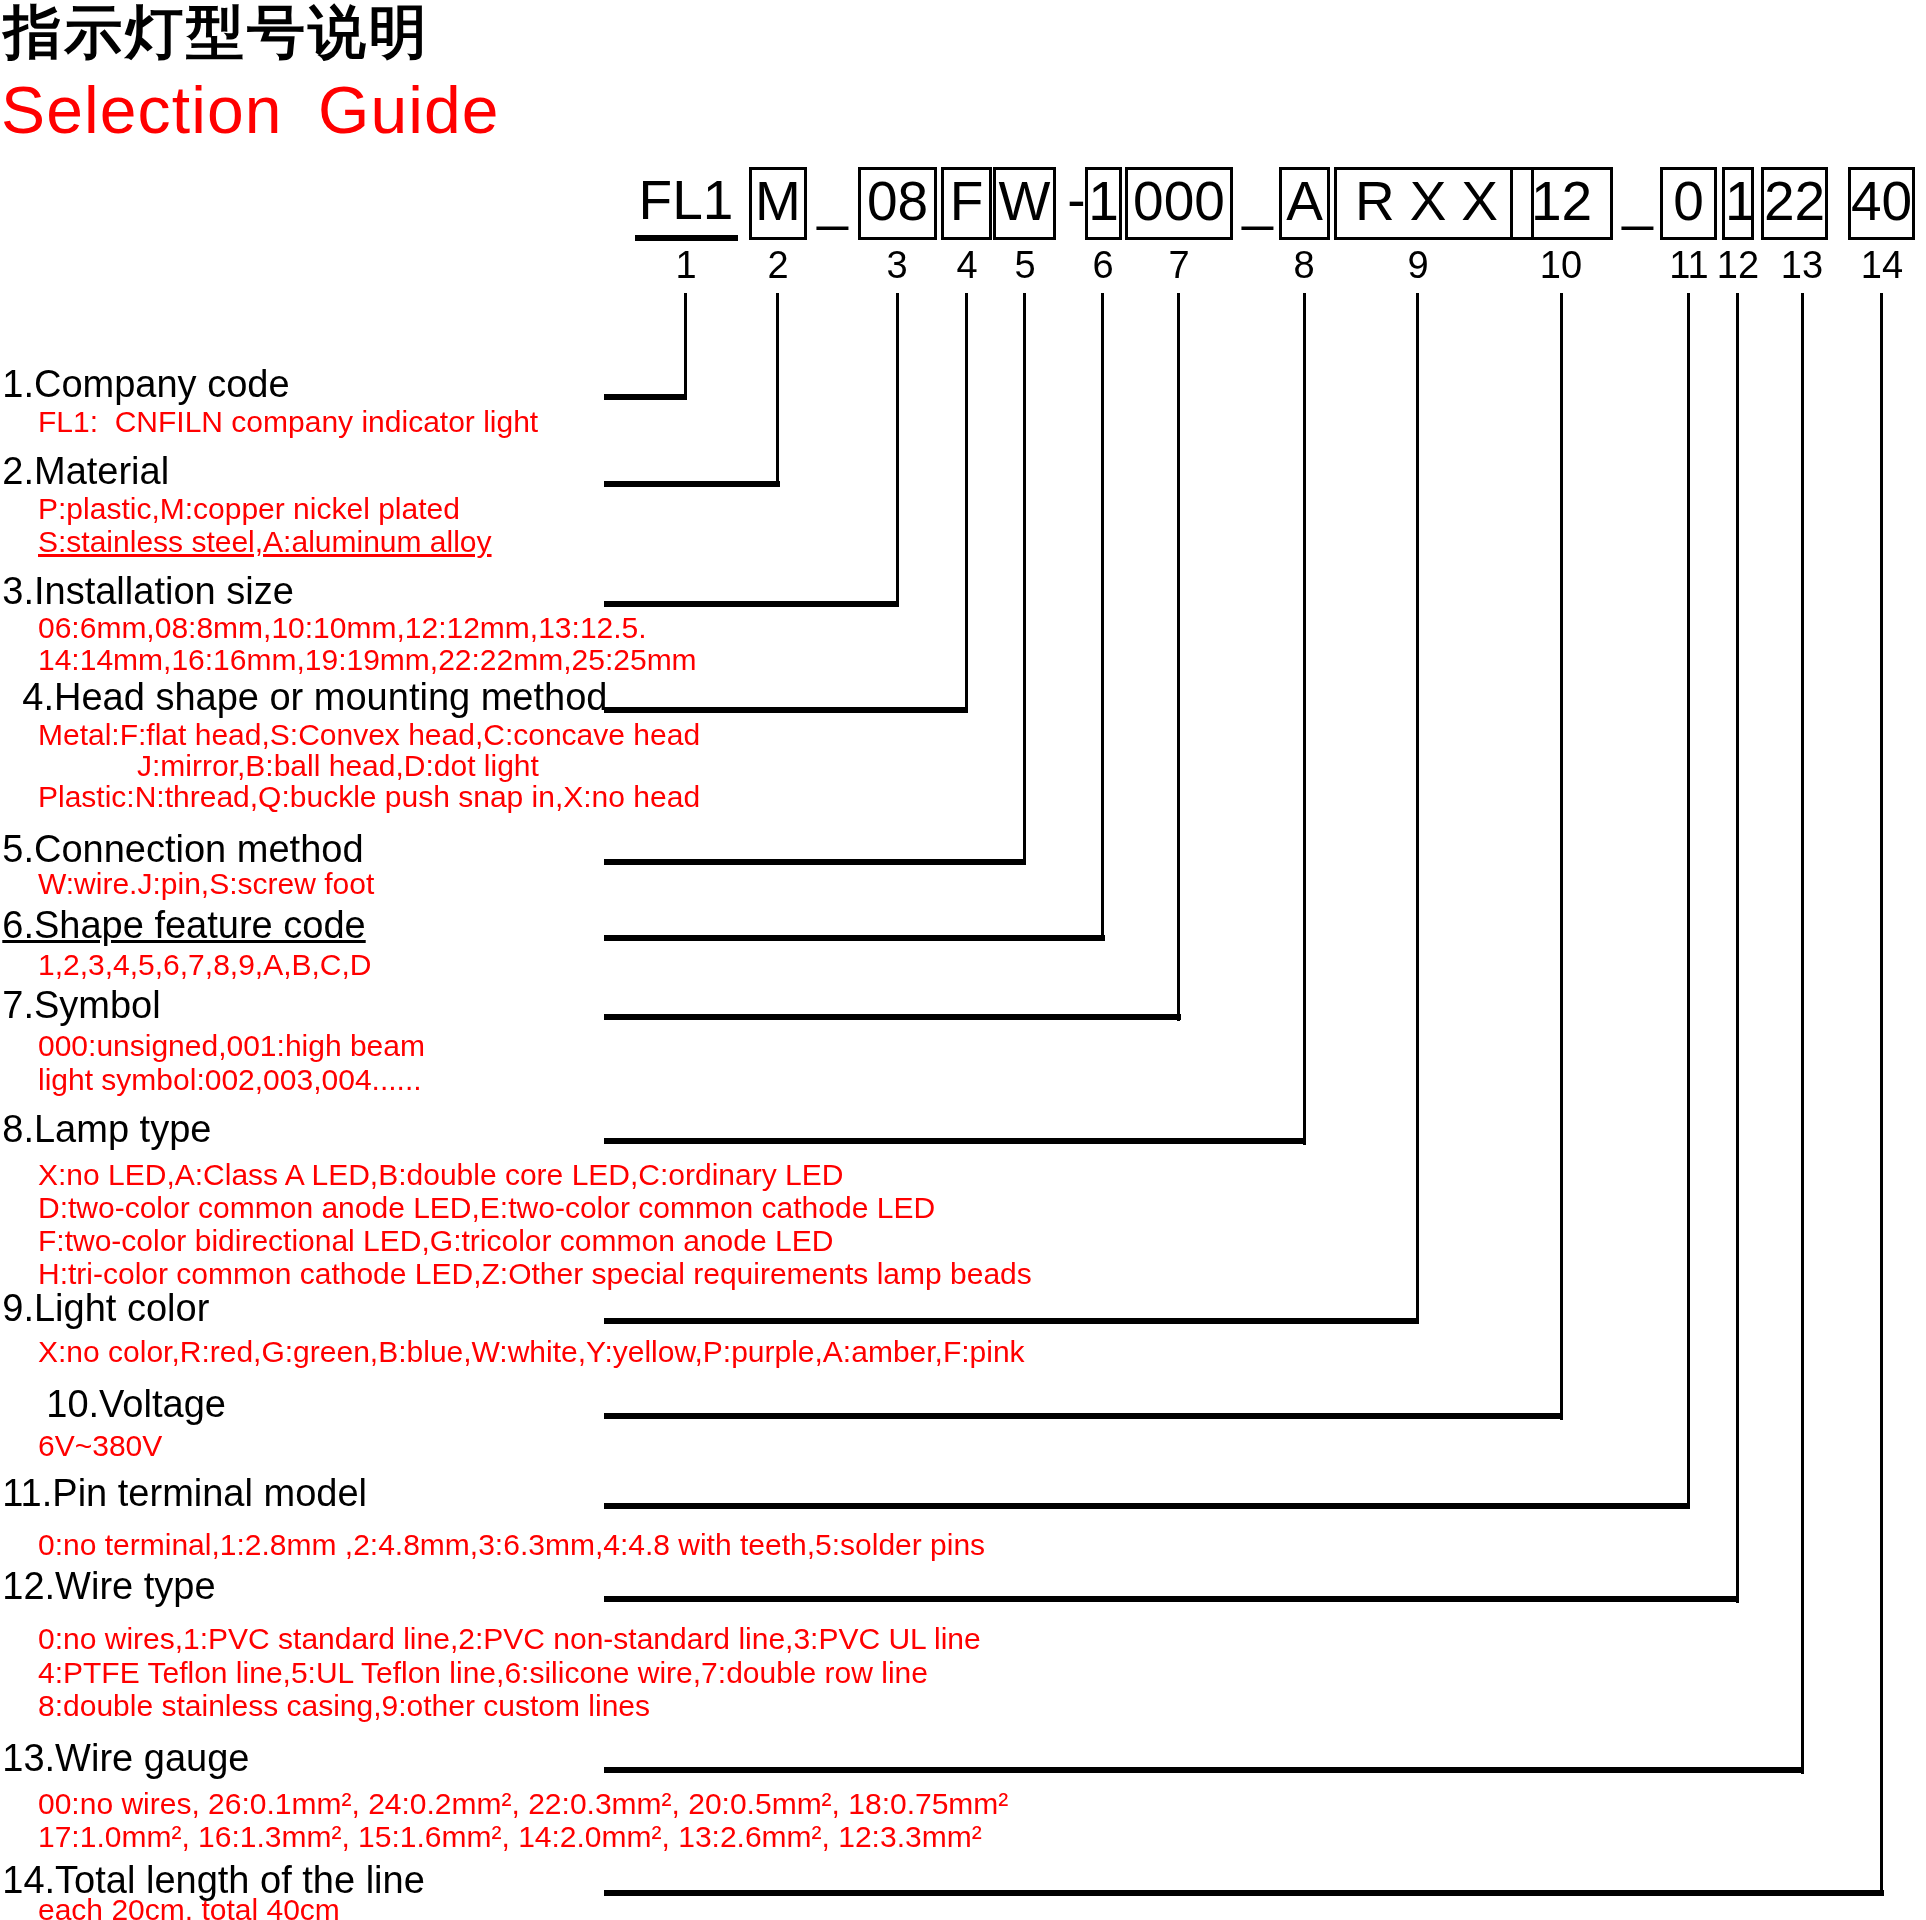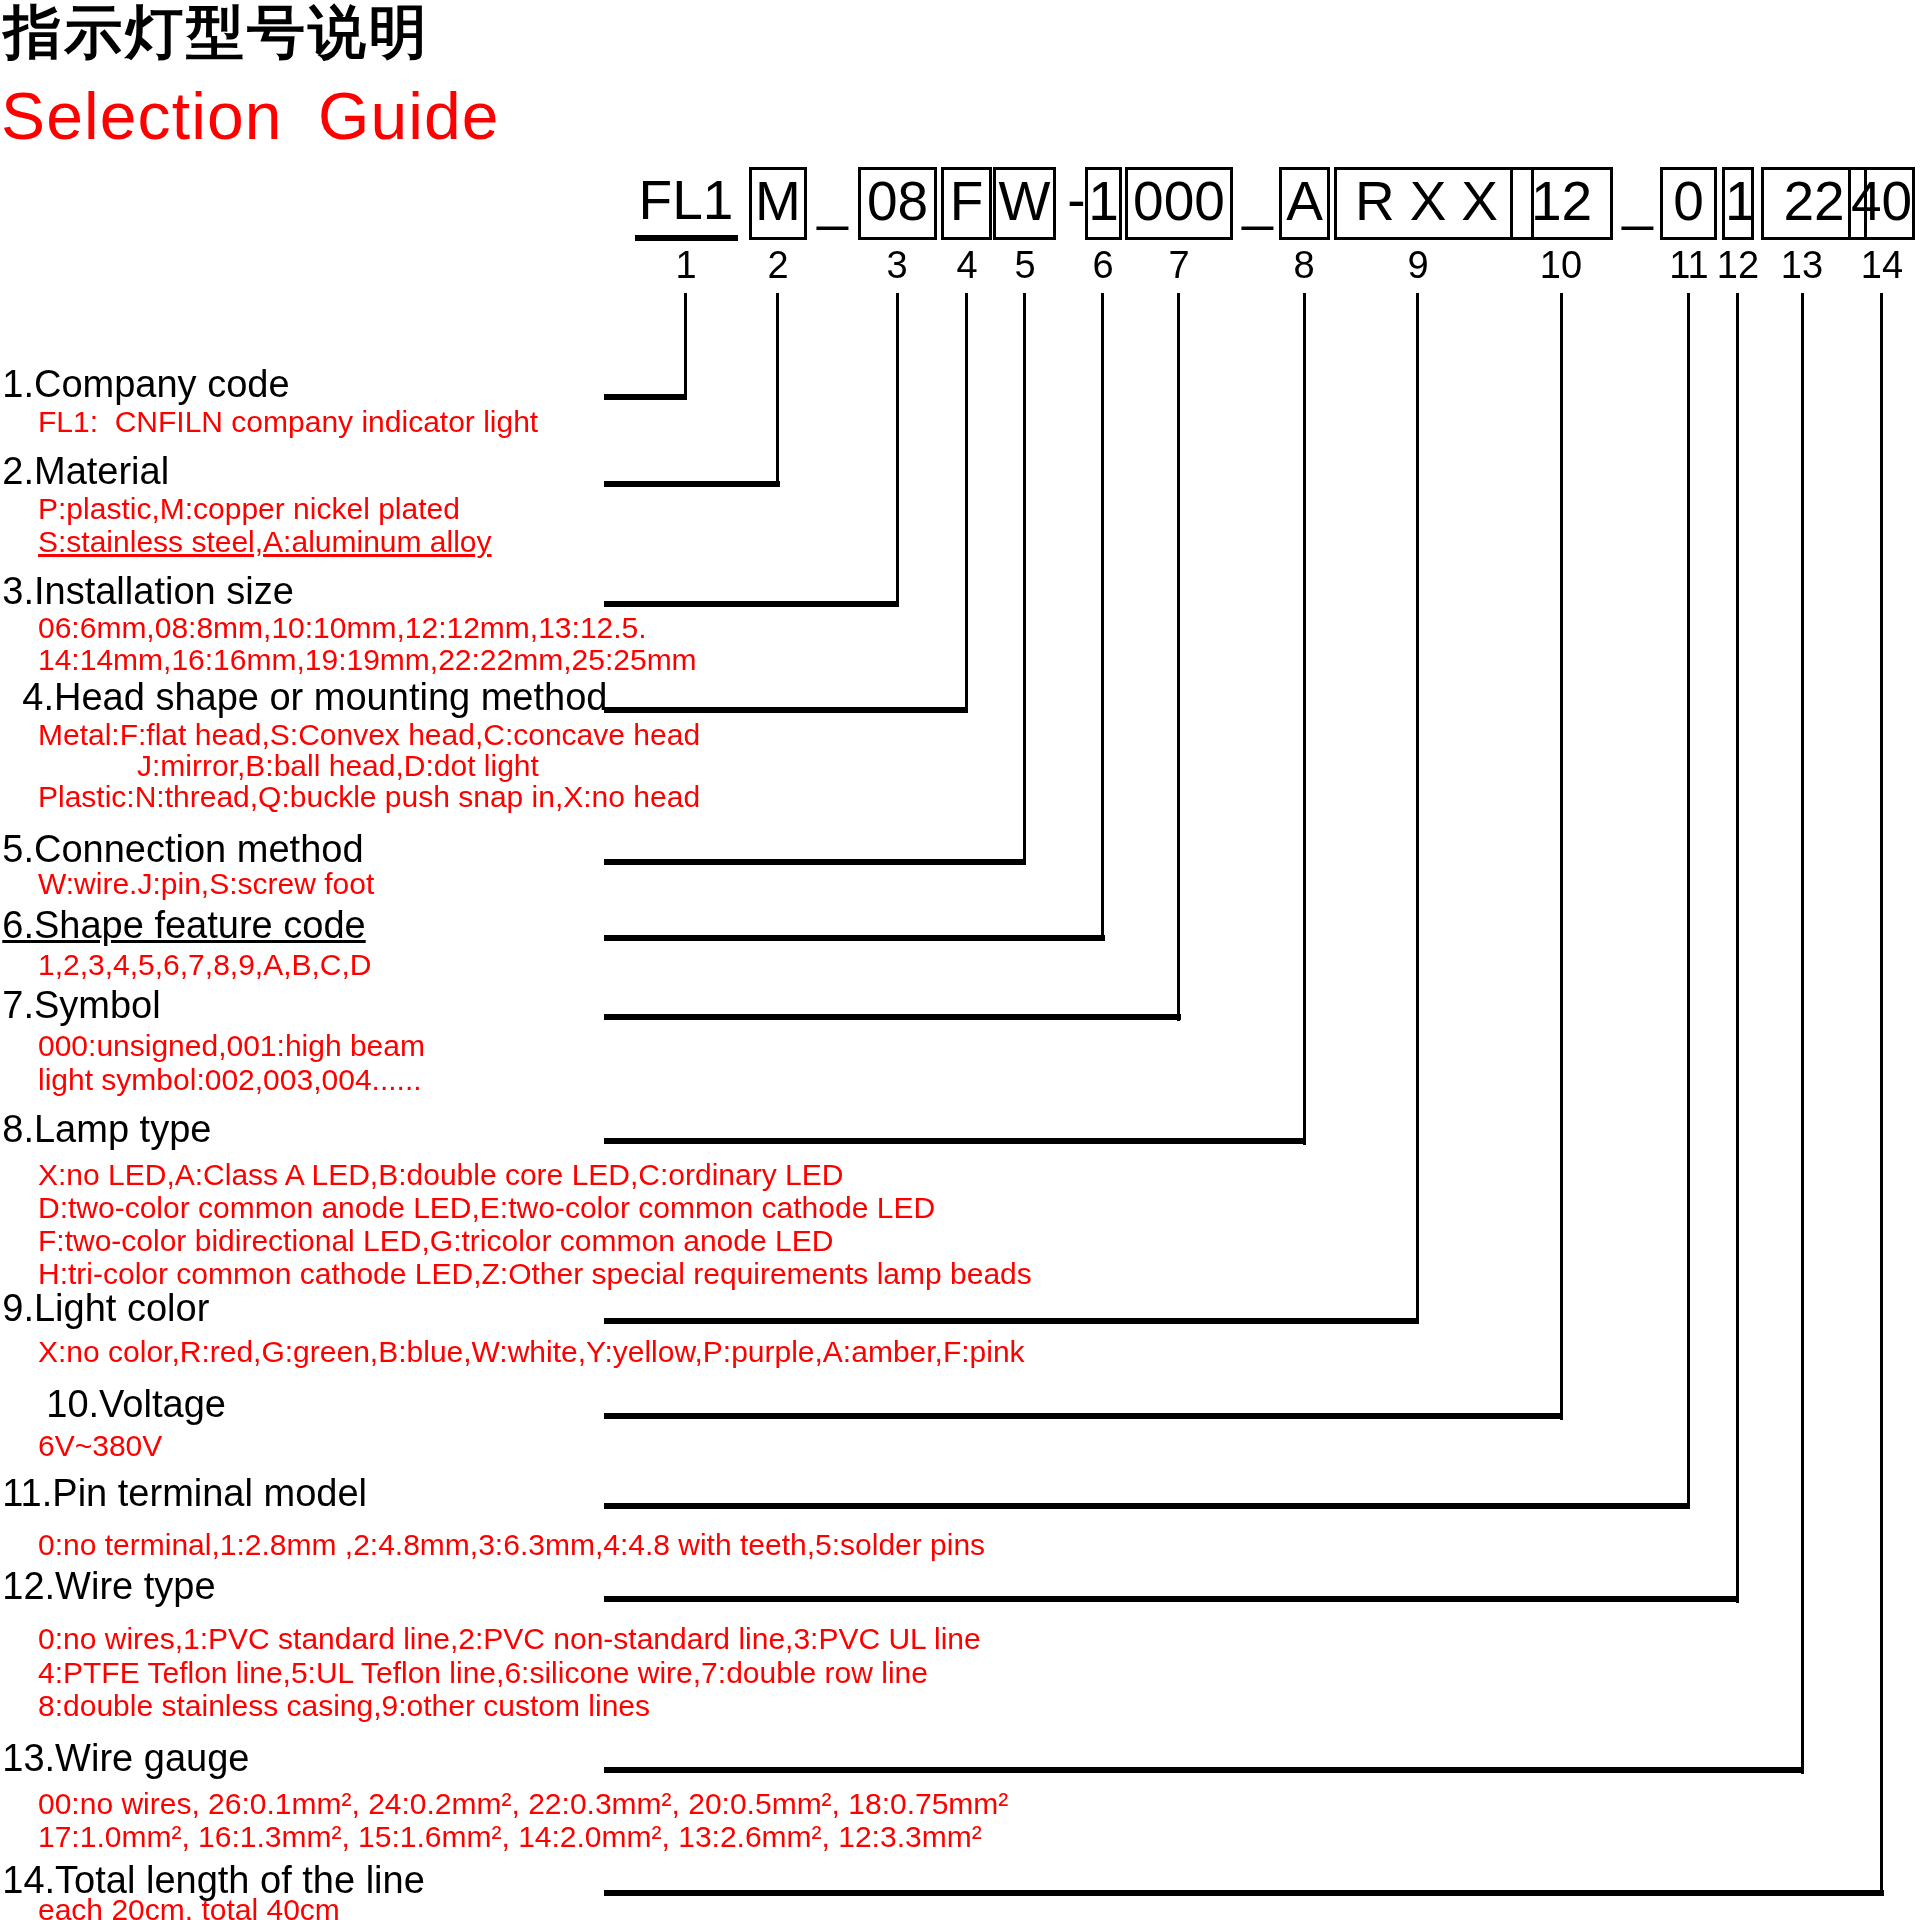--- a/index.html
+++ b/index.html
@@ -3,21 +3,21 @@
 <meta charset="utf-8">
 <style>
   :root { --red:#ff0000; --black:#000000; }
   html,body { margin:0; padding:0; }
   body {
     width:1926px; height:1920px; position:relative; overflow:hidden;
     background:#ffffff; font-family:"Liberation Sans", sans-serif;
   }
   .abs { position:absolute; }
   .zh-title { left:3.4px; top:0px; font:bold 58px/1.12 "Liberation Sans",sans-serif; color:var(--black); letter-spacing:2.9px; white-space:pre; }
-  .en-title { left:1.1px; top:80px; font:400 66px/1.1 "Liberation Sans",sans-serif; color:var(--red); word-spacing:16px; letter-spacing:1.1px; white-space:pre; }
+  .en-title { left:1.1px; top:74px; font:400 66px/1.1 "Liberation Sans",sans-serif; color:var(--red); word-spacing:16px; letter-spacing:1.1px; white-space:pre; }
 
   .code-seg { top:167px; height:73px; box-sizing:border-box; text-align:center;
               font:400 55px/66px "Liberation Sans",sans-serif; color:var(--black); white-space:pre; }
   .code-seg.box { border:3.4px solid #000; line-height:63px; }
   .code-sep { top:167px; height:73px; text-align:center;
               font:400 55px/66px "Liberation Sans",sans-serif; color:var(--black); }
   .code-underline { top:235px; height:6.3px; background:#000; }
   .code-num { top:245px; width:80px; text-align:center;
               font:400 38px/40px "Liberation Sans",sans-serif; color:var(--black); }
 
@@ -56,21 +56,21 @@
     <div class="abs code-num" style="left: 1264px;">8</div>
     <div class="abs code-seg box" style="left: 1334px; width: 200px; letter-spacing: 15px;">RXX</div>
     <div class="abs code-num" style="left: 1378px;">9</div>
     <div class="abs code-seg box" style="left: 1510px; width: 103px;">12</div>
     <div class="abs code-num" style="left: 1521px;">10</div>
     <div class="abs code-sep" style="left: 1620px; width: 35px;">_</div>
     <div class="abs code-seg box" style="left: 1660px; width: 57px;">0</div>
     <div class="abs code-num" style="left: 1649px;">11</div>
     <div class="abs code-seg box" style="left: 1722px; width: 32px;">1</div>
     <div class="abs code-num" style="left: 1698px;">12</div>
-    <div class="abs code-seg box" style="left: 1761px; width: 106px;">22</div>
+    <div class="abs code-seg box" style="left: 1761px; width: 67px;">22</div>
     <div class="abs code-num" style="left: 1762px;">13</div>
     <div class="abs code-seg box" style="left: 1848px; width: 67px;">40</div>
     <div class="abs code-num" style="left: 1842px;">14</div>
   </div>
 <div id="diagram">
     <div class="abs vline" style="left: 684px; top: 293px; height: 107px;"></div>
     <div class="abs hline" style="left: 604px; top: 394px; width: 83px;"></div>
     <div class="abs vline" style="left: 776px; top: 293px; height: 194px;"></div>
     <div class="abs hline" style="left: 604px; top: 481px; width: 176px;"></div>
     <div class="abs vline" style="left: 896px; top: 293px; height: 314px;"></div>

